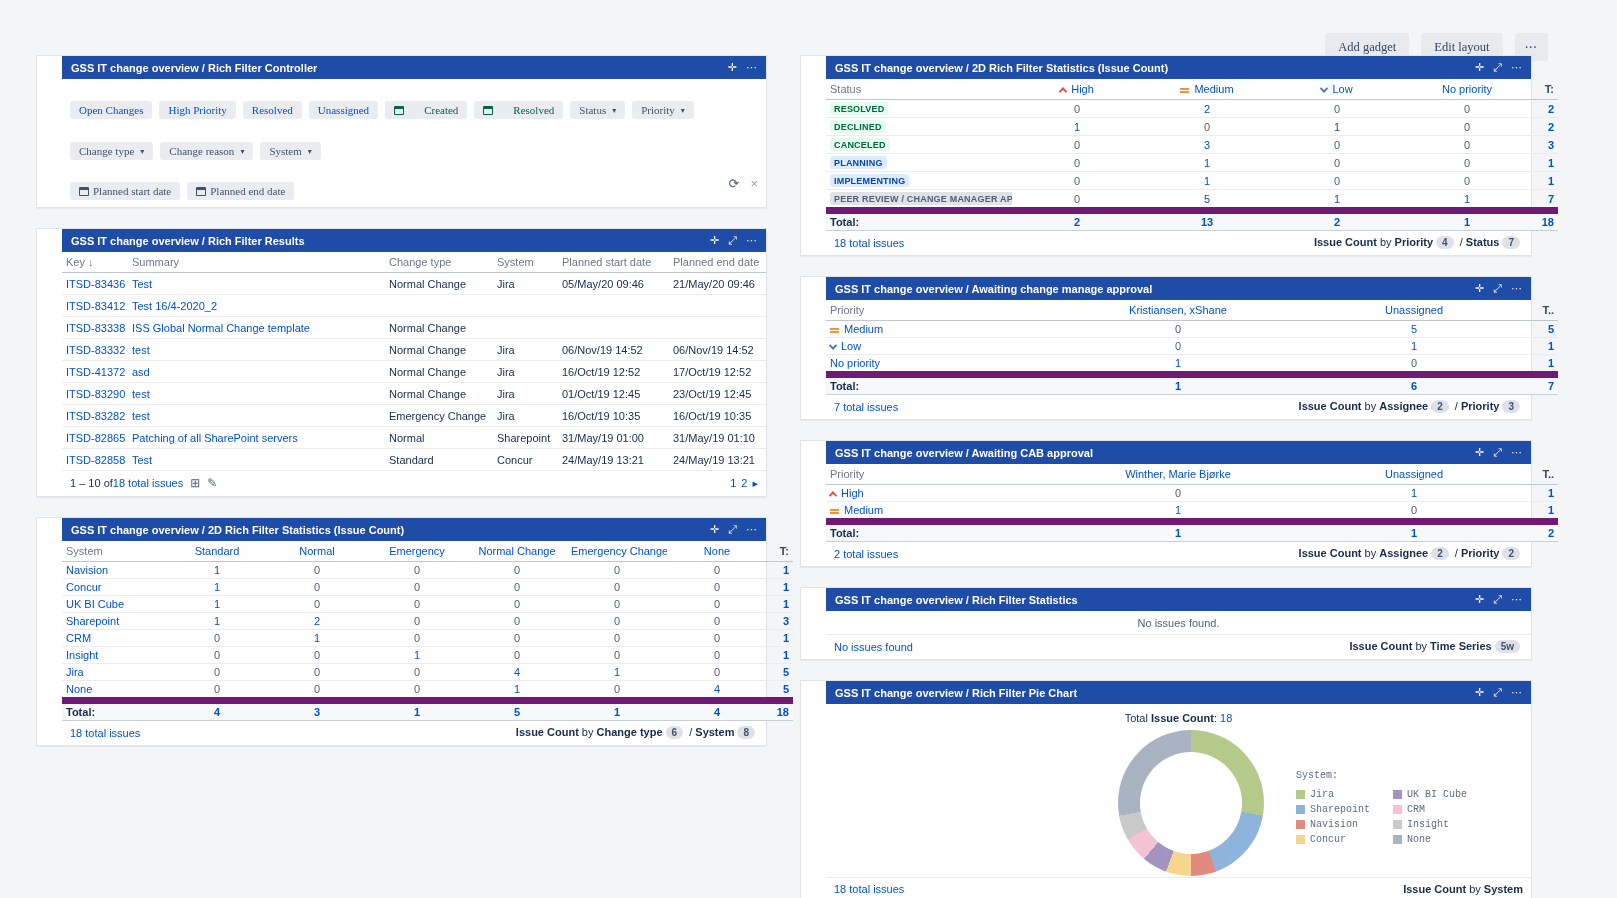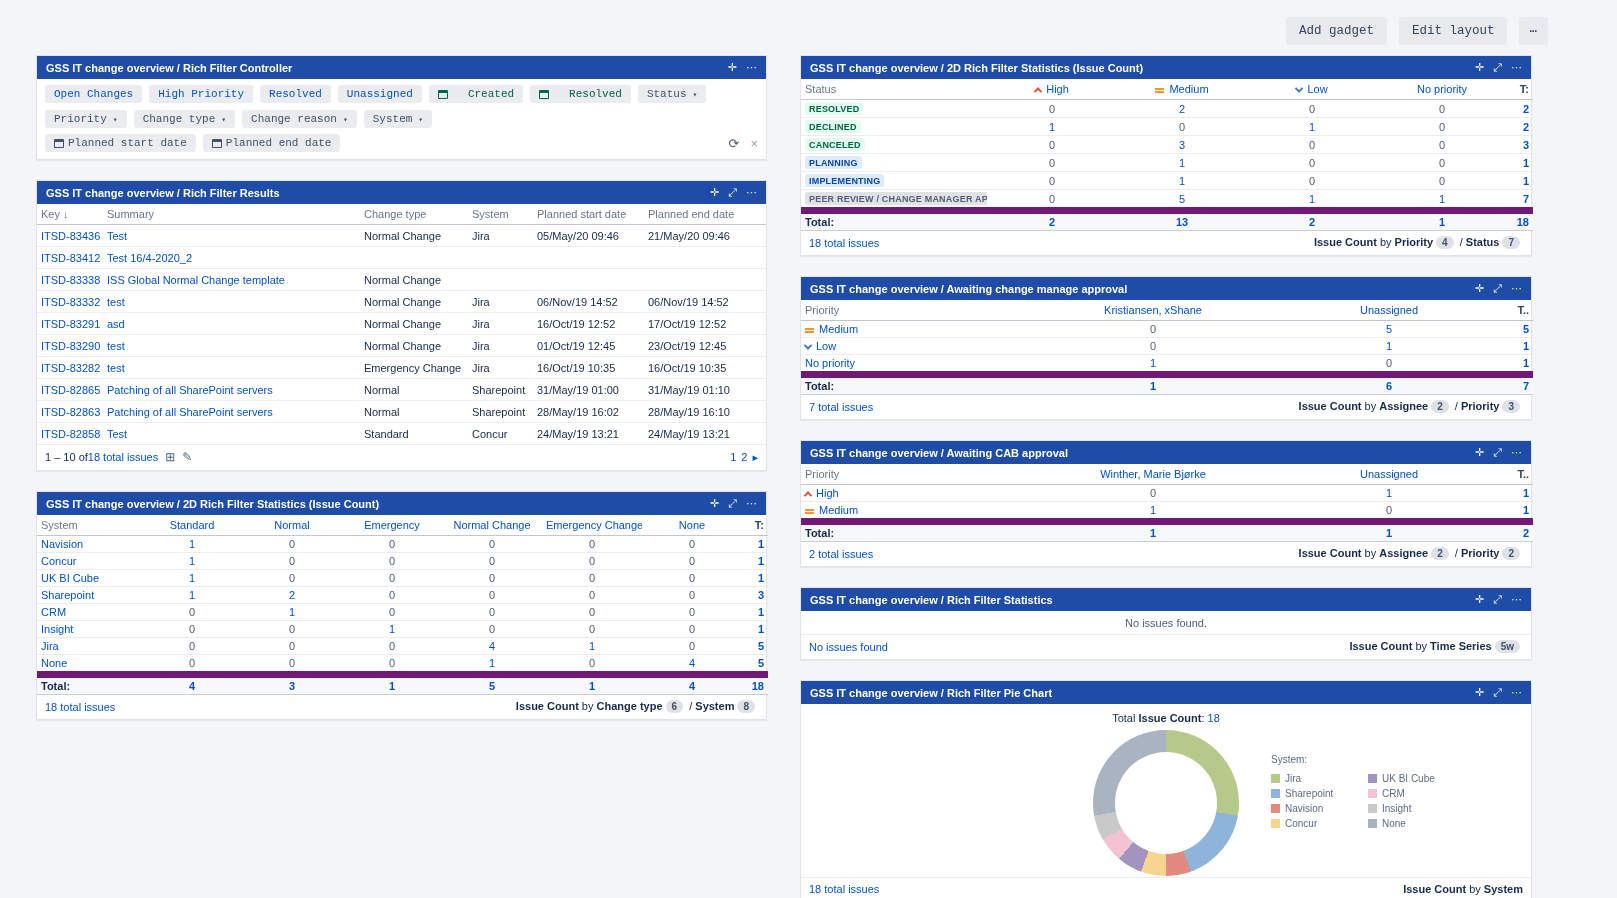--- a/index.html
+++ b/index.html
@@ -3,34 +3,34 @@
 <meta charset="utf-8">
 <style>
   * { box-sizing: border-box; }
   html,body { margin:0; padding:0; }
   body {
     width:1617px; height:898px; position:relative;
     background:#f4f5f7; font-family:"Liberation Sans", sans-serif;
     color:#172b4d; font-size:11px; overflow:hidden;
   }
   a { text-decoration:none; color:#0052cc; cursor:pointer; }
-  button { font-family:Liberation Mono, monospace; border:none; cursor:pointer; }
+  button { font-family:Liberation Serif, serif; border:none; cursor:pointer;margin-top:16px; }
 
   
   .toolbar { position:absolute; top:17px; right:69px; display:flex; gap:12px; }
   .tb-btn { background:#e8eaee; border-radius:3px; padding:6px 13px; font-size:12.5px; color:#344563; }
   .tb-btn.small { padding:6px 10px; letter-spacing:1px; }
 
   
   .columns { position:absolute; top:55px; left:36px; display:flex; gap:33px; }
   .col-left  { width:731px; }
   .col-right { width:732px; }
 
   
-  .gadget { background:#fff; margin-bottom:20px; border:1px solid #e1e3e8; box-shadow:0 1px 1px rgba(9,30,66,.06); }
+  .gadget { background:#fff; margin-bottom:20px; border:1px solid #e1e3e8; box-shadow:0 1px 1px rgba(9,30,66,.06);padding-left:25px; }
   .g-head { background:#1e4ca6; color:#fff; height:23px; display:flex; align-items:center; padding:0 9px; }
   .g-title { font-weight:bold; font-size:11px; flex:1; white-space:nowrap; overflow:hidden; }
   .g-icons { display:flex; gap:9px; align-items:center; }
   .hicon { font-size:11px; color:#fff; opacity:.95; cursor:pointer; }
 
   
   .ctl-body { padding:6px 8px 7px; }
   .ctl-row { display:flex; gap:7px; align-items:center; margin-bottom:6px; flex-wrap:wrap; }
   .ctl-row:last-child { margin-bottom:0; }
   .fbtn { background:#ebecf0; border-radius:3px; padding:3px 9px; font-size:11px; display:inline-flex; align-items:center; gap:4px; }
@@ -90,21 +90,21 @@
   
   .empty-body { text-align:center; color:#505f79; padding:6px 0 5px; border-bottom:1px solid #ebecf0; }
 
   
   .pie-body { position:relative; height:197px; }
   .pie-title { text-align:center; padding-top:8px; font-size:11px; color:#172b4d; }
   .pie-title b { font-weight:bold; }
   .pie-title .blue-link { color:#0052cc; }
   .donut { position:absolute; left:292px; top:26px; width:146px; height:146px; border-radius:50%; }
   .donut::after { content:""; position:absolute; inset:22px; background:#fff; border-radius:50%; }
-  .legend { position:absolute; left:470px; top:50px; font-size:10px; color:#5e6c84; }
+  .legend { position:absolute; left:470px; top:66px; font-size:10px; color:#5e6c84;font-family:Liberation Mono, monospace; }
   .legend-title { margin-bottom:6px; }
   .legend-items { display:grid; grid-template-rows:repeat(4,15px); grid-auto-flow:column; grid-auto-columns:97px; }
   .legend-item { display:flex; align-items:center; gap:5px; }
   .swatch { display:inline-block; width:9px; height:9px; }
   .pie-body .g-foot { position:absolute; left:0; right:0; bottom:0; border-top:1px solid #ebecf0; }
 </style>
 </head>
 <body>
 
 <div class="toolbar">
@@ -232,21 +232,21 @@
             </tr>
             <tr>
               <td><a>ITSD-83332</a></td>
               <td><a>test</a></td>
               <td>Normal Change</td>
               <td>Jira</td>
               <td>06/Nov/19 14:52</td>
               <td>06/Nov/19 14:52</td>
             </tr>
             <tr>
-              <td><a>ITSD-83291</a></td>
+              <td><a>ITSD-41372</a></td>
               <td><a>asd</a></td>
               <td>Normal Change</td>
               <td>Jira</td>
               <td>16/Oct/19 12:52</td>
               <td>17/Oct/19 12:52</td>
             </tr>
             <tr>
               <td><a>ITSD-83290</a></td>
               <td><a>test</a></td>
               <td>Normal Change</td>
@@ -262,28 +262,20 @@
               <td>16/Oct/19 10:35</td>
               <td>16/Oct/19 10:35</td>
             </tr>
             <tr>
               <td><a>ITSD-82865</a></td>
               <td><a>Patching of all SharePoint servers</a></td>
               <td>Normal</td>
               <td>Sharepoint</td>
               <td>31/May/19 01:00</td>
               <td>31/May/19 01:10</td>
-            </tr>
-            <tr>
-              <td><a>ITSD-82863</a></td>
-              <td><a>Patching of all SharePoint servers</a></td>
-              <td>Normal</td>
-              <td>Sharepoint</td>
-              <td>28/May/19 16:02</td>
-              <td>28/May/19 16:10</td>
             </tr>
             <tr>
               <td><a>ITSD-82858</a></td>
               <td><a>Test</a></td>
               <td>Standard</td>
               <td>Concur</td>
               <td>24/May/19 13:21</td>
               <td>24/May/19 13:21</td>
             </tr>
           </tbody>

